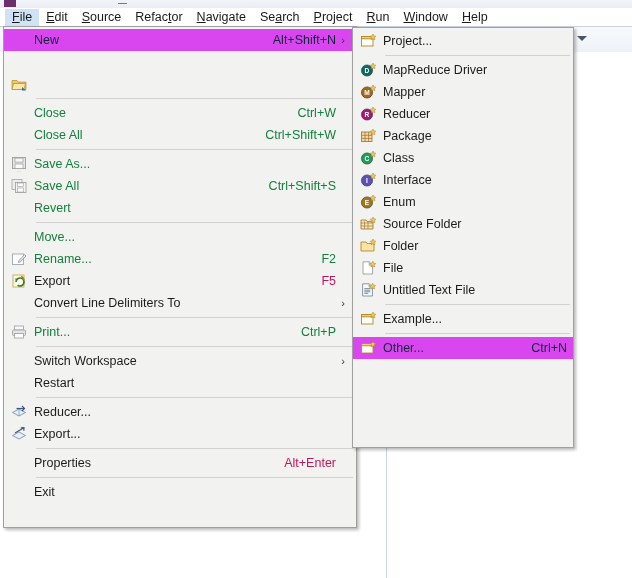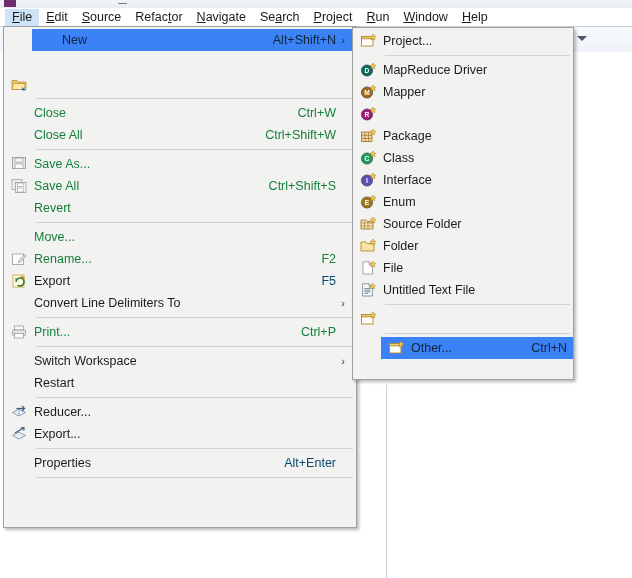--- a/index.html
+++ b/index.html
@@ -116,21 +116,21 @@
     box-shadow: 2px 2px 3px rgba(0,0,0,0.28);
     box-sizing: border-box;
     padding: 2px 0;
   }
   #file-menu {
     left: 3px; top: 26px;
     width: 354px; height: 502px;
   }
   #new-submenu {
     left: 352px; top: 27px;
-    width: 222px; height: 353px;
+    width: 222px; height: 421px;
   }
 
   .mi {
     position: relative;
     display: flex;
     align-items: center;
     height: 22px;
     padding: 0 6px 0 0;
     box-sizing: border-box;
     cursor: default;
@@ -145,38 +145,37 @@
   }
   .mi-label {
     flex: 1;
     font-size: 12.5px;
     color: #1c1c1c;
     white-space: nowrap;
     line-height: 20px;
   }
   .mi-accel {
     font-size: 12.5px;
-    color: #0c4a6e;
+    color: #be185d;
     white-space: nowrap;
     padding-left: 14px;
     line-height: 20px;
   }
   .mi-arrow {
     width: 14px;
     min-width: 14px;
     text-align: center;
     font-size: 11px;
     color: #30343a;
     line-height: 20px;
   }
   .mi.disabled .mi-label,
   .mi.disabled .mi-accel { color: #15803d; }
   .mi.selected {
-    background: #3b82f6;
-    margin-left: 28px;
+    background: #d946ef;
   }
   .mi.selected .mi-label,
   .mi.selected .mi-accel { color: #10253a; }
 
   .sep {
     height: 1px;
     margin: 3px 3px 3px 32px;
     background: #d2d2d0;
   }
 
@@ -372,20 +371,26 @@
         <div class="mi-arrow"></div>
       </div>
       <div class="sep"></div>
       <div class="mi">
         <div class="mi-icon"></div>
         <div class="mi-label">Properties</div>
         <div class="mi-accel">Alt+Enter</div>
         <div class="mi-arrow"></div>
       </div>
       <div class="sep"></div>
+      <div class="mi">
+        <div class="mi-icon"></div>
+        <div class="mi-label">Exit</div>
+        <div class="mi-accel"></div>
+        <div class="mi-arrow"></div>
+      </div>
     </div>
 
   <div class="menu" id="new-submenu">
       <div class="mi">
         <div class="mi-icon">
           <svg class="ic" width="16" height="16" viewBox="0 0 16 16" xmlns="http://www.w3.org/2000/svg">
             <rect x="1.5" y="3.5" width="11.5" height="9.5" fill="#fdfdf6" stroke="#b08a2a" stroke-width=".9"></rect>
             <rect x="1.5" y="3.5" width="11.5" height="2.3" fill="#f0cf7a" stroke="#b08a2a" stroke-width=".9"></rect>
             <path d="M13 1 l1 2 2 .3 -1.5 1.5 .4 2 -1.9-1 -1.9 1 .4-2 -1.5-1.5 2-.3 z" fill="#f5c842" stroke="#8a6d1f" stroke-width=".4"></path>
           </svg>
@@ -417,20 +422,21 @@
         <div class="mi-accel"></div>
       </div>
       <div class="mi">
         <div class="mi-icon">
           <svg class="ic" width="16" height="16" viewBox="0 0 16 16" xmlns="http://www.w3.org/2000/svg">
             <circle cx="7" cy="8.5" r="5.6" fill="#a2177a" stroke="#333" stroke-width=".6"></circle>
             <text x="7" y="11.2" font-size="6.6" font-family="Liberation Sans, sans-serif" font-weight="bold" fill="#fff" text-anchor="middle">R</text>
             <path d="M13 1 l1 2 2 .3 -1.5 1.5 .4 2 -1.9-1 -1.9 1 .4-2 -1.5-1.5 2-.3 z" fill="#f5c842" stroke="#8a6d1f" stroke-width=".4"></path>
           </svg>
         </div>
+        <div class="mi-label">Reducer</div>
         <div class="mi-accel"></div>
       </div>
       <div class="mi">
         <div class="mi-icon">
           <svg class="ic" width="16" height="16" viewBox="0 0 16 16" xmlns="http://www.w3.org/2000/svg">
             <rect x="1.5" y="4" width="10.5" height="9.5" fill="#f4d9a8" stroke="#9c6f28" stroke-width=".8"></rect>
             <path d="M1.5 7.3h10.5M1.5 10.4h10.5M5 4v9.5M8.6 4v9.5" stroke="#9c6f28" stroke-width=".7"></path>
             <path d="M13 1 l1 2 2 .3 -1.5 1.5 .4 2 -1.9-1 -1.9 1 .4-2 -1.5-1.5 2-.3 z" fill="#f5c842" stroke="#8a6d1f" stroke-width=".4"></path>
           </svg>
         </div>
@@ -516,20 +522,21 @@
       </div>
       <div class="sep"></div>
       <div class="mi">
         <div class="mi-icon">
           <svg class="ic" width="16" height="16" viewBox="0 0 16 16" xmlns="http://www.w3.org/2000/svg">
             <rect x="1.5" y="3.5" width="11.5" height="9.5" fill="#fdfdf6" stroke="#b08a2a" stroke-width=".9"></rect>
             <rect x="1.5" y="3.5" width="11.5" height="2.3" fill="#f0cf7a" stroke="#b08a2a" stroke-width=".9"></rect>
             <path d="M13 1 l1 2 2 .3 -1.5 1.5 .4 2 -1.9-1 -1.9 1 .4-2 -1.5-1.5 2-.3 z" fill="#f5c842" stroke="#8a6d1f" stroke-width=".4"></path>
           </svg>
         </div>
+        <div class="mi-label">Example...</div>
         <div class="mi-accel"></div>
       </div>
       <div class="sep"></div>
       <div class="mi selected">
         <div class="mi-icon">
           <svg class="ic" width="16" height="16" viewBox="0 0 16 16" xmlns="http://www.w3.org/2000/svg">
             <rect x="1.5" y="3.5" width="11.5" height="9.5" fill="#fdfdf6" stroke="#b08a2a" stroke-width=".9"></rect>
             <rect x="1.5" y="3.5" width="11.5" height="2.3" fill="#f0cf7a" stroke="#b08a2a" stroke-width=".9"></rect>
             <path d="M13 1 l1 2 2 .3 -1.5 1.5 .4 2 -1.9-1 -1.9 1 .4-2 -1.5-1.5 2-.3 z" fill="#f5c842" stroke="#8a6d1f" stroke-width=".4"></path>
           </svg>

